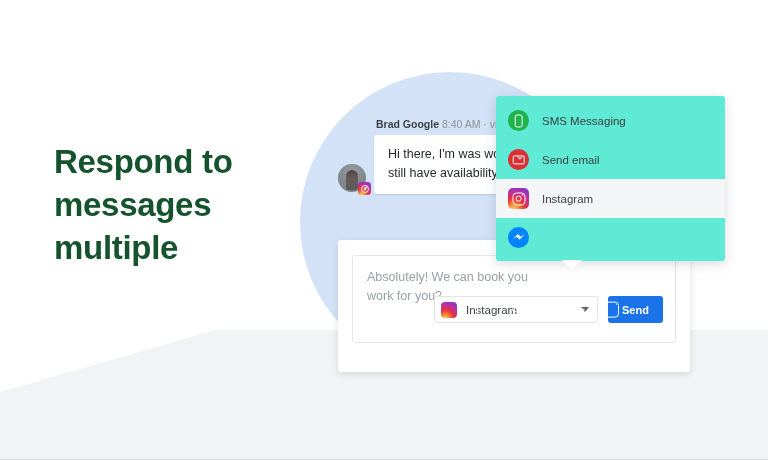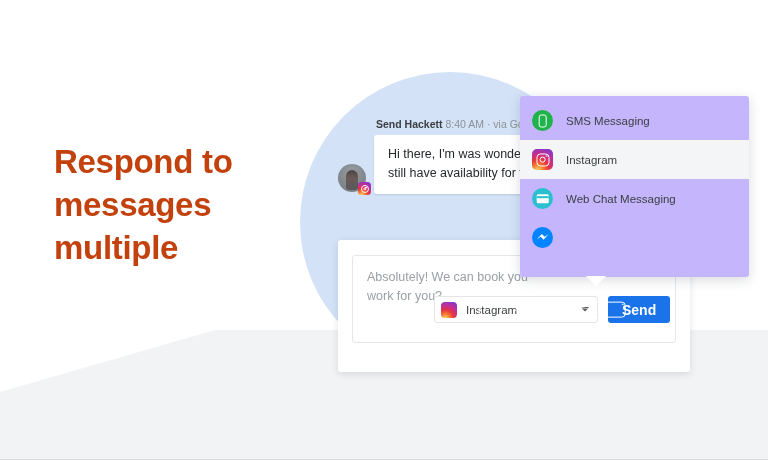--- a/index.html
+++ b/index.html
@@ -44,21 +44,21 @@
   
   .headline {
     position: absolute;
     left: 54px;
     top: 118px;
     width: 270px;
     z-index: 3;
     font-size: 33px;
     line-height: 43px;
     font-weight: bold;
-    color: #c2410c;
+    color: #14532d;
     letter-spacing: -0.3px;
   }
   .headline span { display: block; }
 
   
   .conversation {
     position: absolute;
     left: 338px;
     top: 118px;
     z-index: 4;
@@ -198,42 +198,42 @@
     border-right: 4px solid transparent;
     border-top: 5px solid #5f6368;
     flex: 0 0 auto;
   }
   .send-btn {
     margin-left: 10px;
     height: 27px;
     padding: 0 14px;
     background: #1a73e8;
     color: #ffffff;
-    font-size: 14px;
+    font-size: 11px;
     font-weight: bold;
     border: none;
     border-radius: 3px;
     cursor: pointer;
     display: flex;
     align-items: center;
     font-family: "Liberation Sans", sans-serif;
     text-align: center;
   }
 
   
   .dropdown {
     position: absolute;
-    left: 520px;
+    left: 496px;
     top: 96px;
     width: 229px;
-    background: #c4b5fd;
+    background: #5eead4;
     border-radius: 3px;
     box-shadow: 0 3px 12px rgba(30,40,60,0.17);
     z-index: 9;
-    padding: 5px 0 20px 0;
+    padding: 5px 0 4px 0;
   }
   .dd-item {
     display: flex;
     align-items: center;
     height: 39px;
     padding: 0 12px;
     cursor: pointer;
   }
   .dd-item.selected { background: #f4f5f6; }
   .dd-item .ico {
@@ -376,21 +376,21 @@
   <div class="bg-circle"></div>
 
   <h1 class="headline">
     <span>Respond to</span>
     <span>messages</span>
     <span>multiple</span>
   </h1>
 
   <div class="conversation">
     <div class="msg-meta">
-      <span class="who">Send Hackett</span><span> 8:40 AM · via Google</span>
+      <span class="who">Brad Google</span><span> 8:40 AM · via Google</span>
     </div>
     <div class="msg-row">
       <div class="avatar-wrap">
         <div class="avatar"></div>
         <div class="avatar-badge ig-grad">
           <div class="ig-cam"></div>
         </div>
       </div>
       <div class="bubble">
         <span class="line">Hi there, I'm was wondering</span>
@@ -420,34 +420,34 @@
 
   <div class="dropdown">
 
     <div class="dd-item">
       <span class="ico sms-green">
           <span class="sms-phone"></span>
         </span>
       <span class="lbl">SMS Messaging</span>
     </div>
 
+    <div class="dd-item">
+      <span class="ico mail-red">
+          <span class="mail-env"></span>
+        </span>
+      <span class="lbl">Send email</span>
+    </div>
 
     <div class="dd-item selected">
       <span class="ico rounded ig-grad">
           <span class="ig-cam"></span>
         </span>
       <span class="lbl">Instagram</span>
     </div>
 
-    <div class="dd-item">
-      <span class="ico chat-teal">
-          <span class="chat-win"></span>
-        </span>
-      <span class="lbl">Web Chat Messaging</span>
-    </div>
 
     <div class="dd-item">
       <span class="ico fb-blue">
         <svg class="fb-bolt" viewBox="0 0 24 14" preserveAspectRatio="none">
             <polygon points="1,9 10,0 15,5 22,0 13,10 8,5" fill="#ffffff"></polygon>
           </svg>
       </span>
     </div>
 
     <div class="dd-caret"></div>

